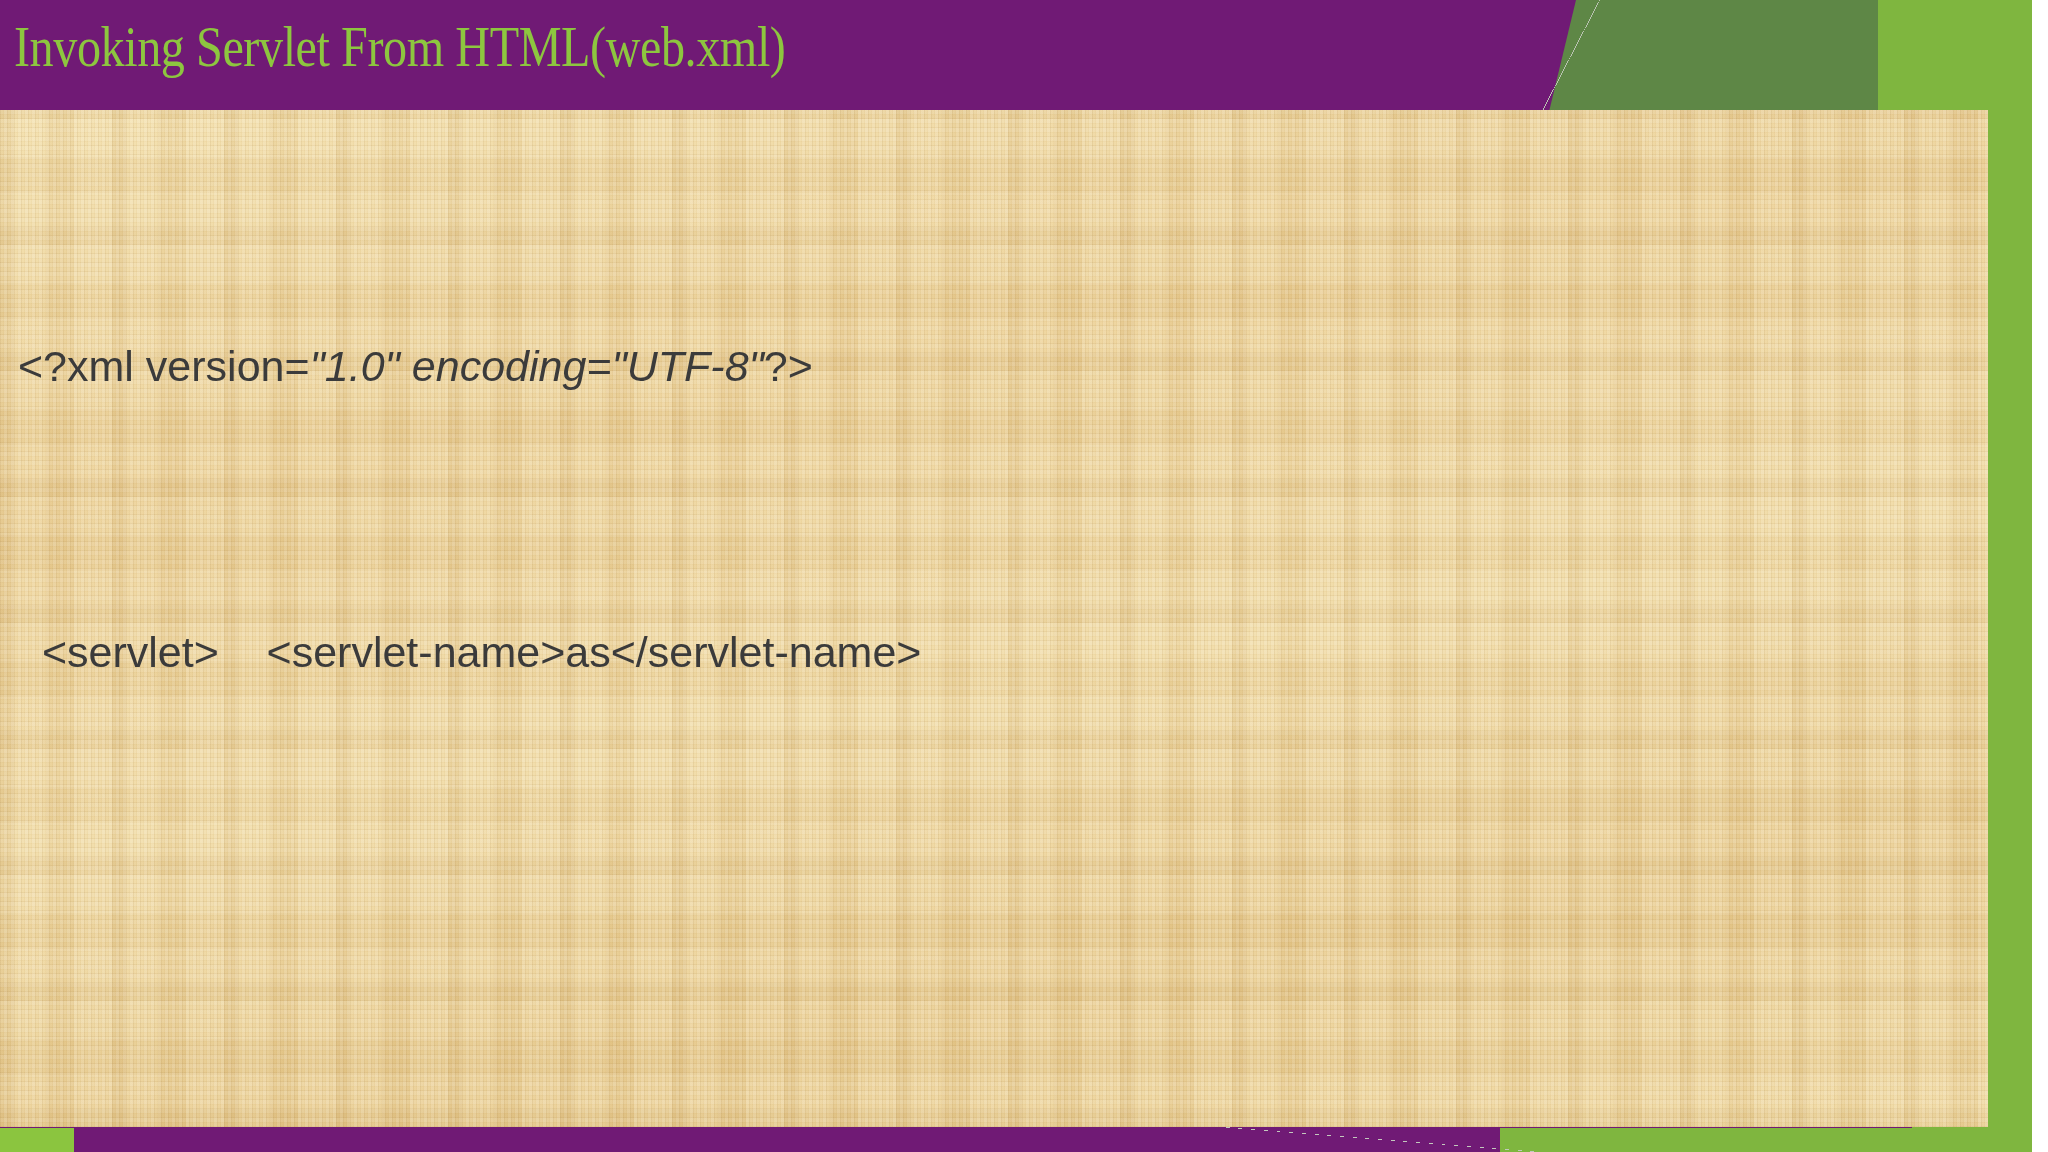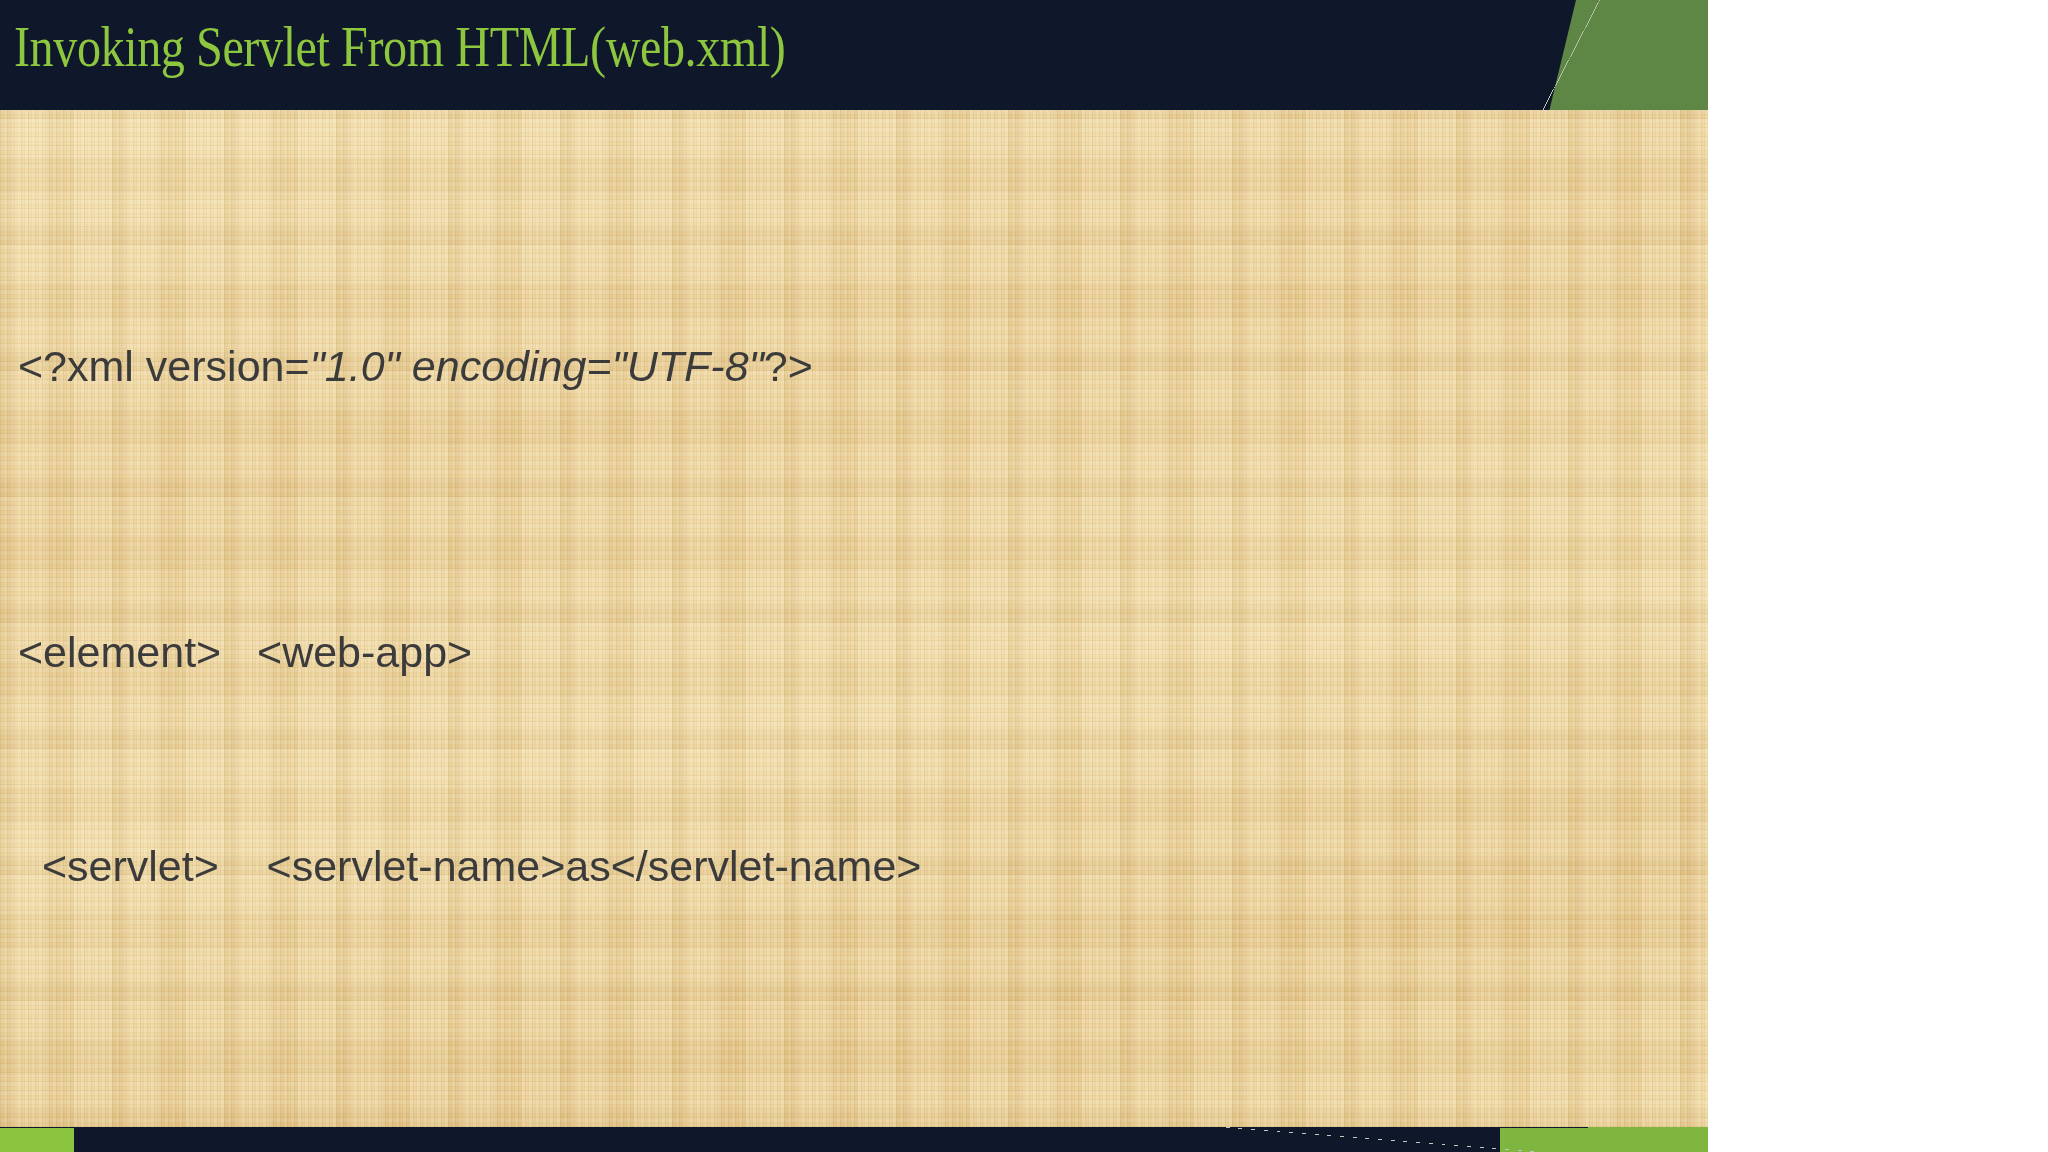--- a/index.html
+++ b/index.html
@@ -2,24 +2,24 @@
 <html><head>
 <meta charset="utf-8">
 <style>
   html, body {
     margin: 0;
     padding: 0;
     background: #ffffff;
   }
   #slide {
     position: relative;
-    width: 1708px;
+    width: 2032px;
     height: 1152px;
     overflow: hidden;
-    background: #0f172a;
+    background: #701a75;
     font-family: "Liberation Sans", sans-serif;
   }
 
   
   .deco { position: absolute; }
 
   
   #deco-right-strip {
     top: 0;
     right: 0;
@@ -169,21 +169,20 @@
   <div class="deco" id="deco-hairline-bottom"></div>
   <div class="deco" id="deco-corner-square"></div>
 
   <div id="slide-title">Invoking Servlet From HTML(web.xml)</div>
 
   <div id="code-panel">
     <div id="code-lines">
 
       <div class="code-line"><span>&lt;?xml version=</span><em>"1.0" encoding="UTF-8"</em><span>?&gt;</span></div>
 
-      <div class="code-line">&lt;element&gt;   &lt;web-app&gt;</div>
       <div class="code-line">  &lt;servlet&gt;    &lt;servlet-name&gt;as&lt;/servlet-name&gt;</div>
       
       
       
       
       
       
       
 
     </div>

